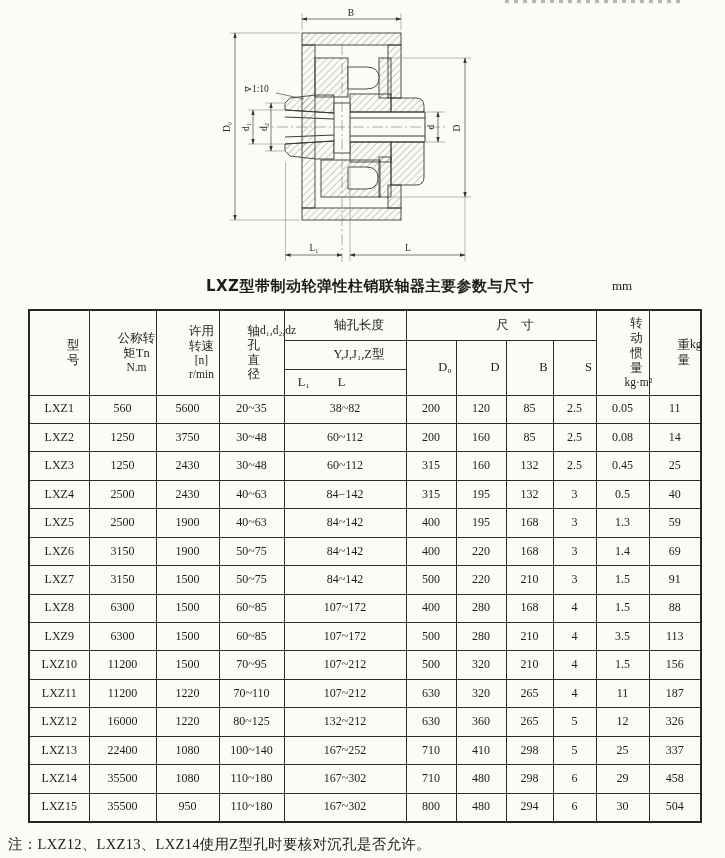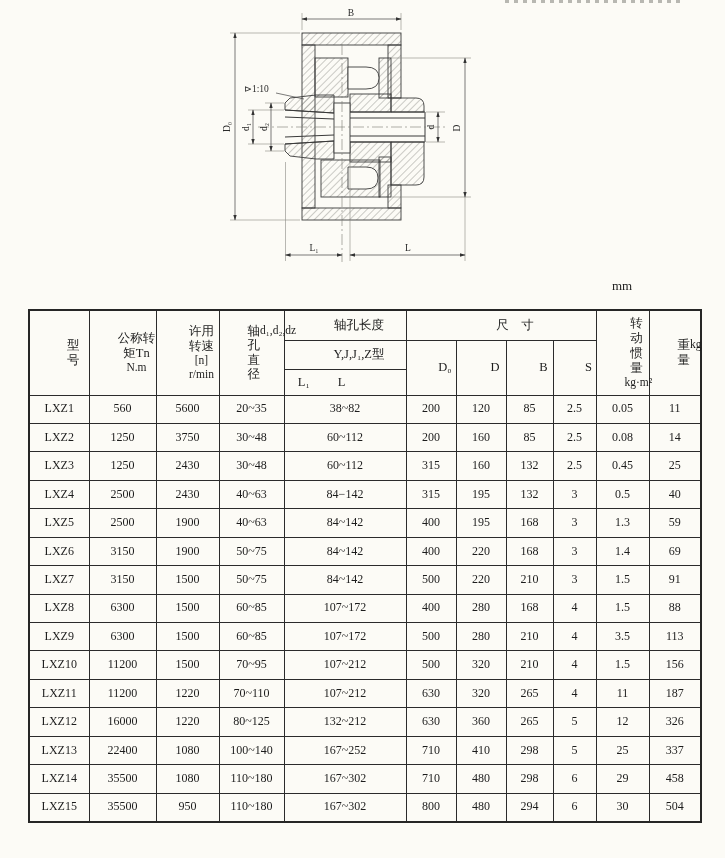--- a/index.html
+++ b/index.html
@@ -137,20 +137,21 @@
       <text class="dim-label" transform="rotate(-90 59 127)" x="59" y="127" text-anchor="middle">d₂</text>
       <text class="dim-label" transform="rotate(-90 226 127)" x="226" y="127" text-anchor="middle">d</text>
       <text class="dim-label" transform="rotate(-90 252 128)" x="252" y="128" text-anchor="middle">D</text>
       <text class="dim-label" x="106" y="251" text-anchor="middle">L₁</text>
       <text class="dim-label" x="200" y="251" text-anchor="middle">L</text>
       <text class="dim-label" x="36" y="92">⊳1:10</text>
     </svg>
   </div>
 
   <div class="title-row">
+    <span class="tbl-title">LXZ型带制动轮弹性柱销联轴器主要参数与尺寸</span>
     <span class="tbl-unit">mm</span>
   </div>
 
   <table class="params">
     <colgroup>
       <col style="width:60px">
         <col style="width:67px">
         <col style="width:63px">
         <col style="width:65px">
       <col style="width:122px">
@@ -421,14 +422,15 @@
           <td>800</td>
           <td>480</td>
           <td>294</td>
           <td>6</td>
           <td>30</td>
           <td>504</td>
         </tr>
       </tbody>
   </table>
 
+  <div class="footnote">注：LXZ12、LXZ13、LXZ14使用Z型孔时要核对沉孔是否允许。</div>
 
 </div>
 
 </body></html>

